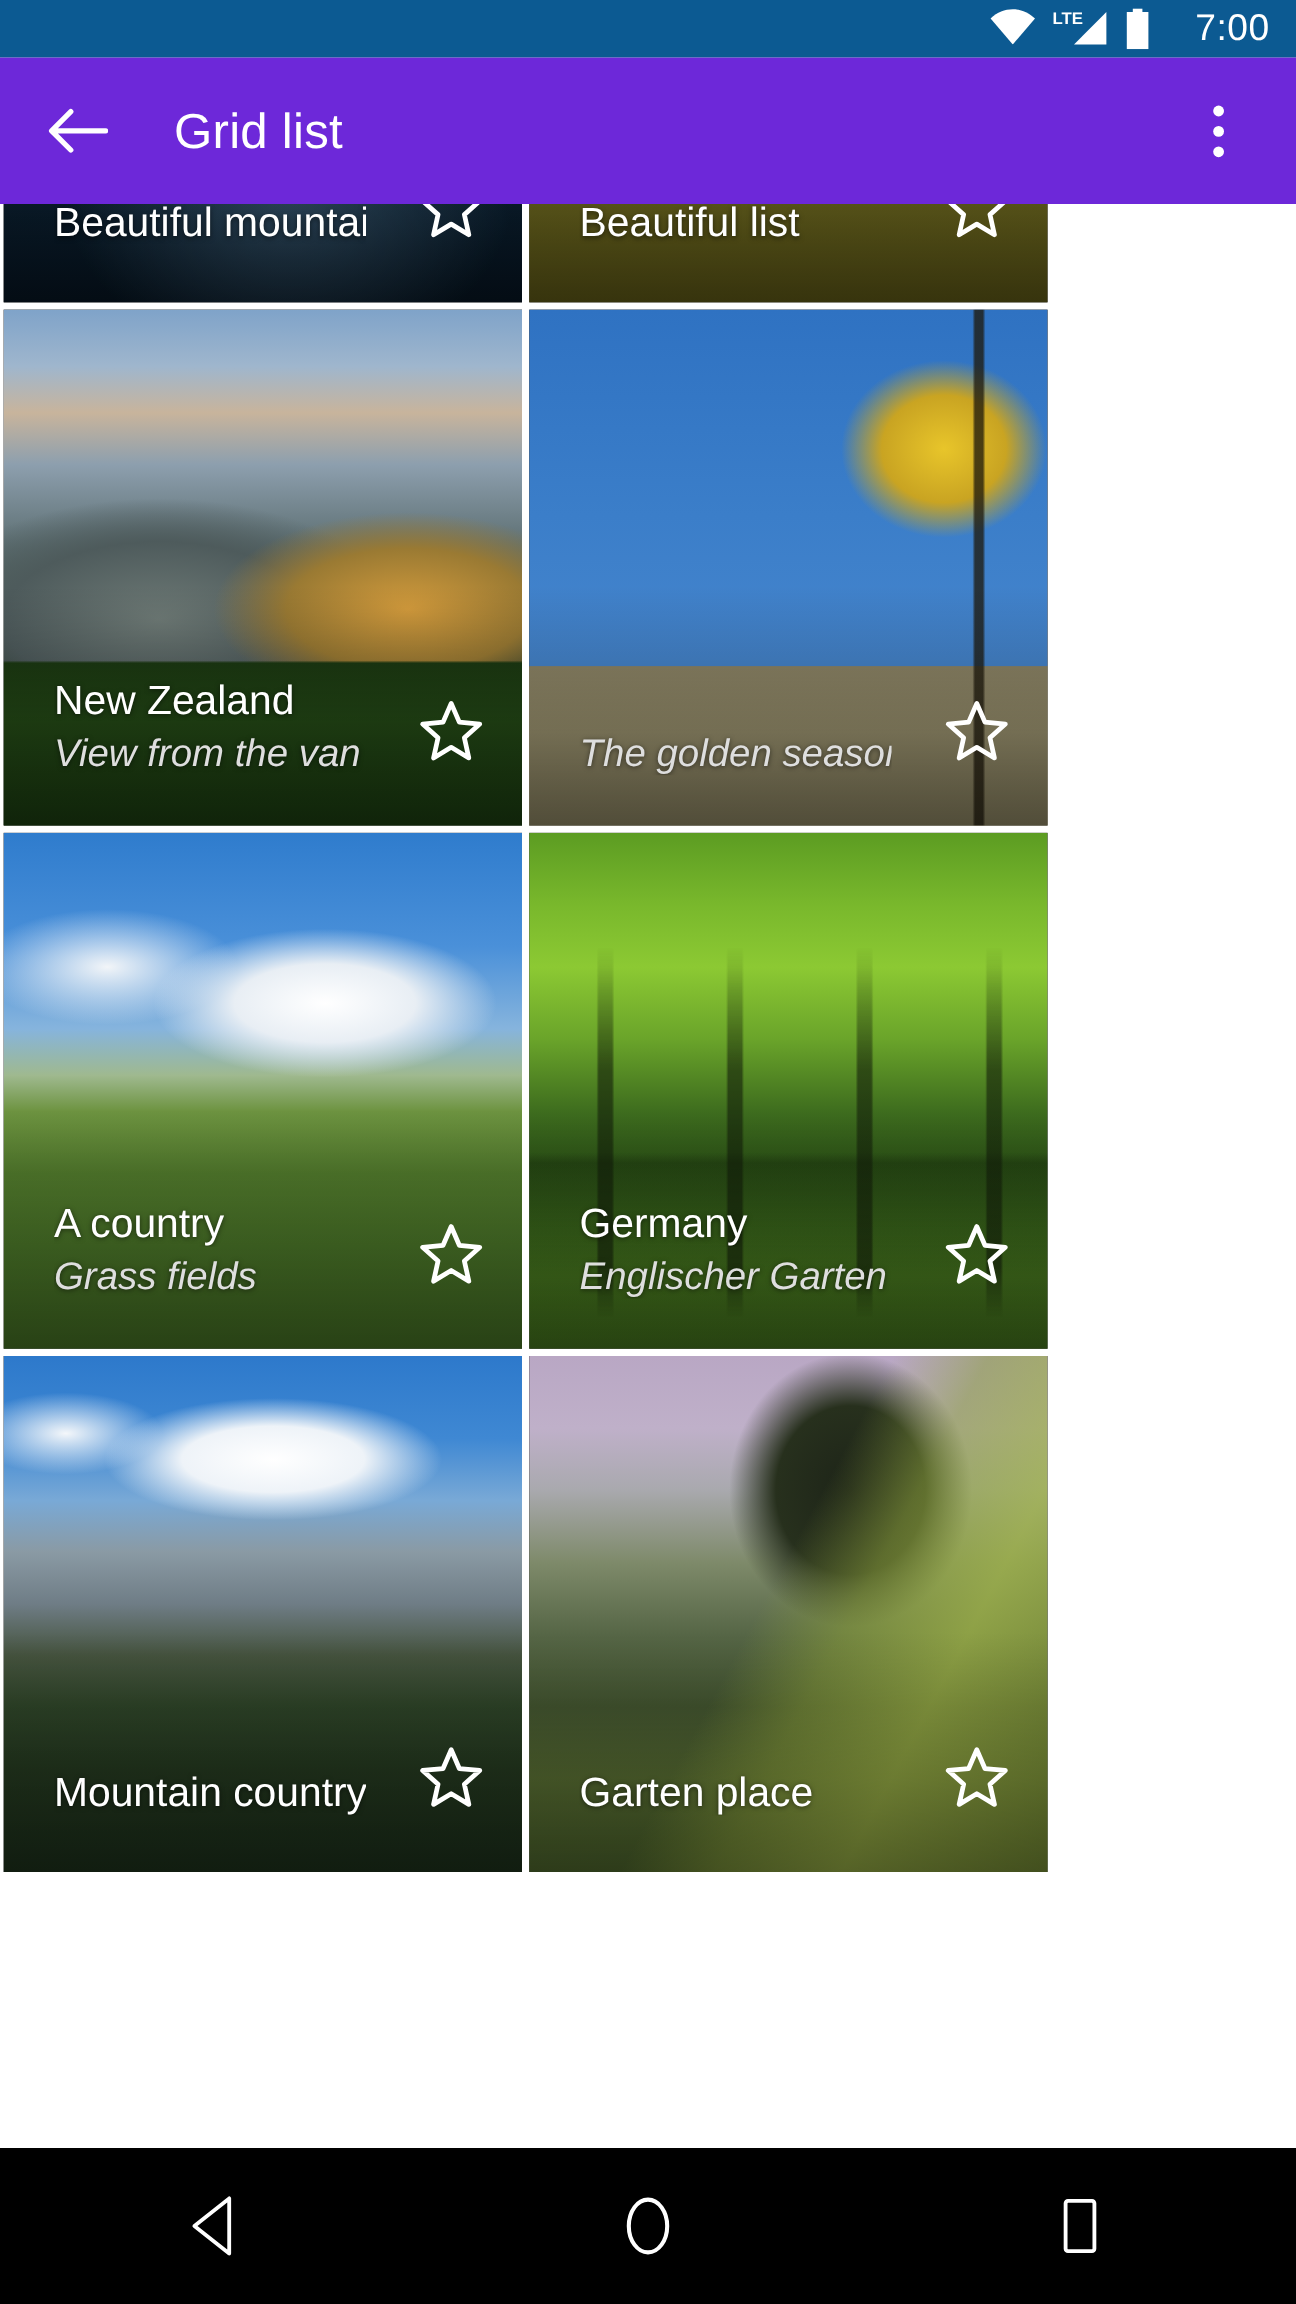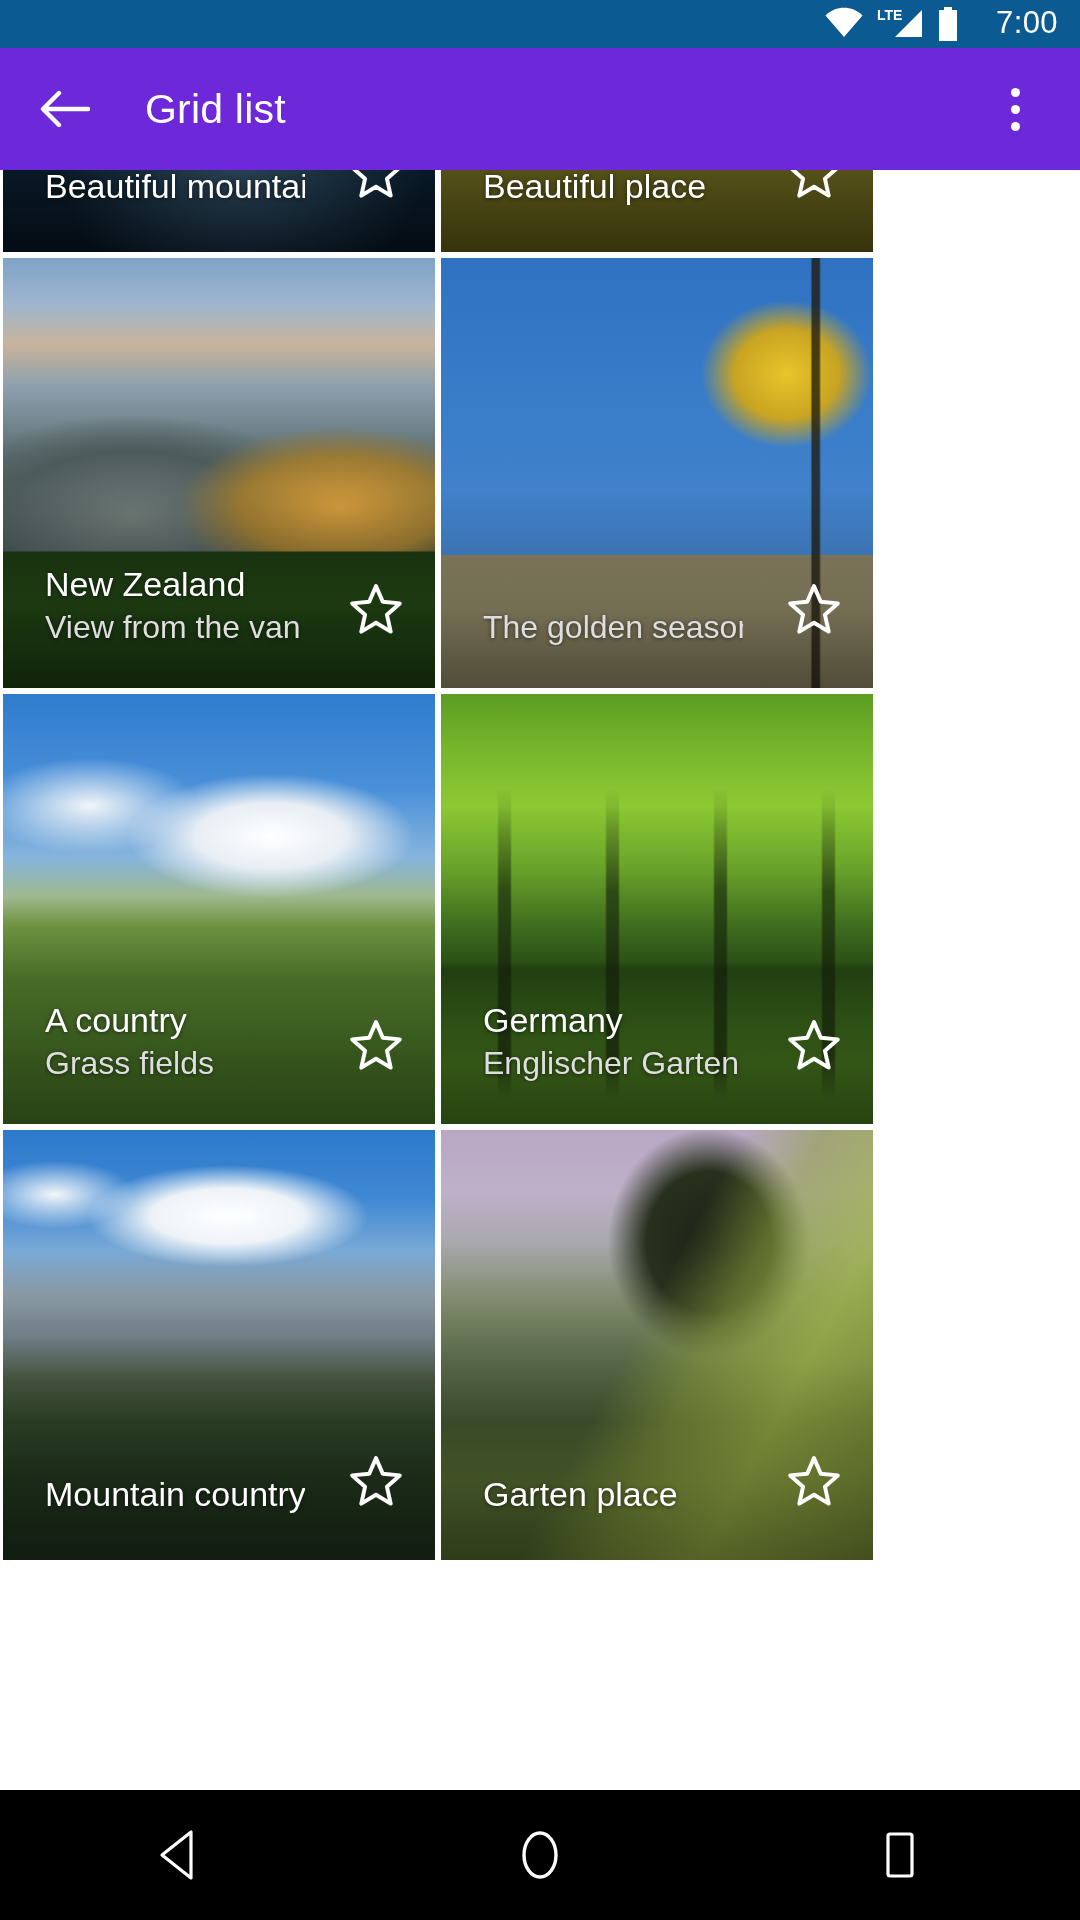--- a/index.html
+++ b/index.html
@@ -84,21 +84,21 @@
     position:absolute; left:42px; bottom:42px;
     right:130px;
     text-shadow:0 1px 4px rgba(0,0,0,0.55);
   }
   .tile-title {
     color:#ffffff; font-size:34px; line-height:1.08;
     white-space:nowrap; overflow:hidden;
   }
   .tile-subtitle {
     color:#dedede; font-size:32px; line-height:1.2;
-    margin-top:5px; white-space:nowrap; overflow:hidden;
+    margin-top:5px; white-space:nowrap; overflow:hidden;font-style:italic;
   }
   .tile-star {
     position:absolute; right:28px; bottom:48px;
     width:62px; height:62px;
     display:flex; align-items:center; justify-content:center;
     cursor:pointer;
   }
 
   
   #nav-bar {
@@ -177,21 +177,21 @@
         </svg>
       </div>
     </div>
 
     <div class="tile">
       <div class="tile-photo" style="background:
              radial-gradient(ellipse 50% 40% at 25% 22%, rgba(60,48,22,0.5) 0%, rgba(0,0,0,0) 60%),
              linear-gradient(to bottom, #4b4418 0%, #6a6320 30%, #7a7425 58%, #6f6a20 80%, #585315 100%);"></div>
       <div class="tile-scrim"></div>
       <div class="tile-text">
-        <div class="tile-title">Beautiful place</div>
+        <div class="tile-title">Beautiful list</div>
         <div class="tile-subtitle"></div>
       </div>
       <div class="tile-star">
         <svg width="58" height="56" viewBox="0 0 24 24">
           <path d="M12 2.2 L14.9 8.9 L22.2 9.6 L16.7 14.5 L18.3 21.7 L12 17.9 L5.7 21.7 L7.3 14.5 L1.8 9.6 L9.1 8.9 Z" fill="none" stroke="#ffffff" stroke-width="1.7" stroke-linejoin="round"></path>
         </svg>
       </div>
     </div>
 
     <div class="tile">

